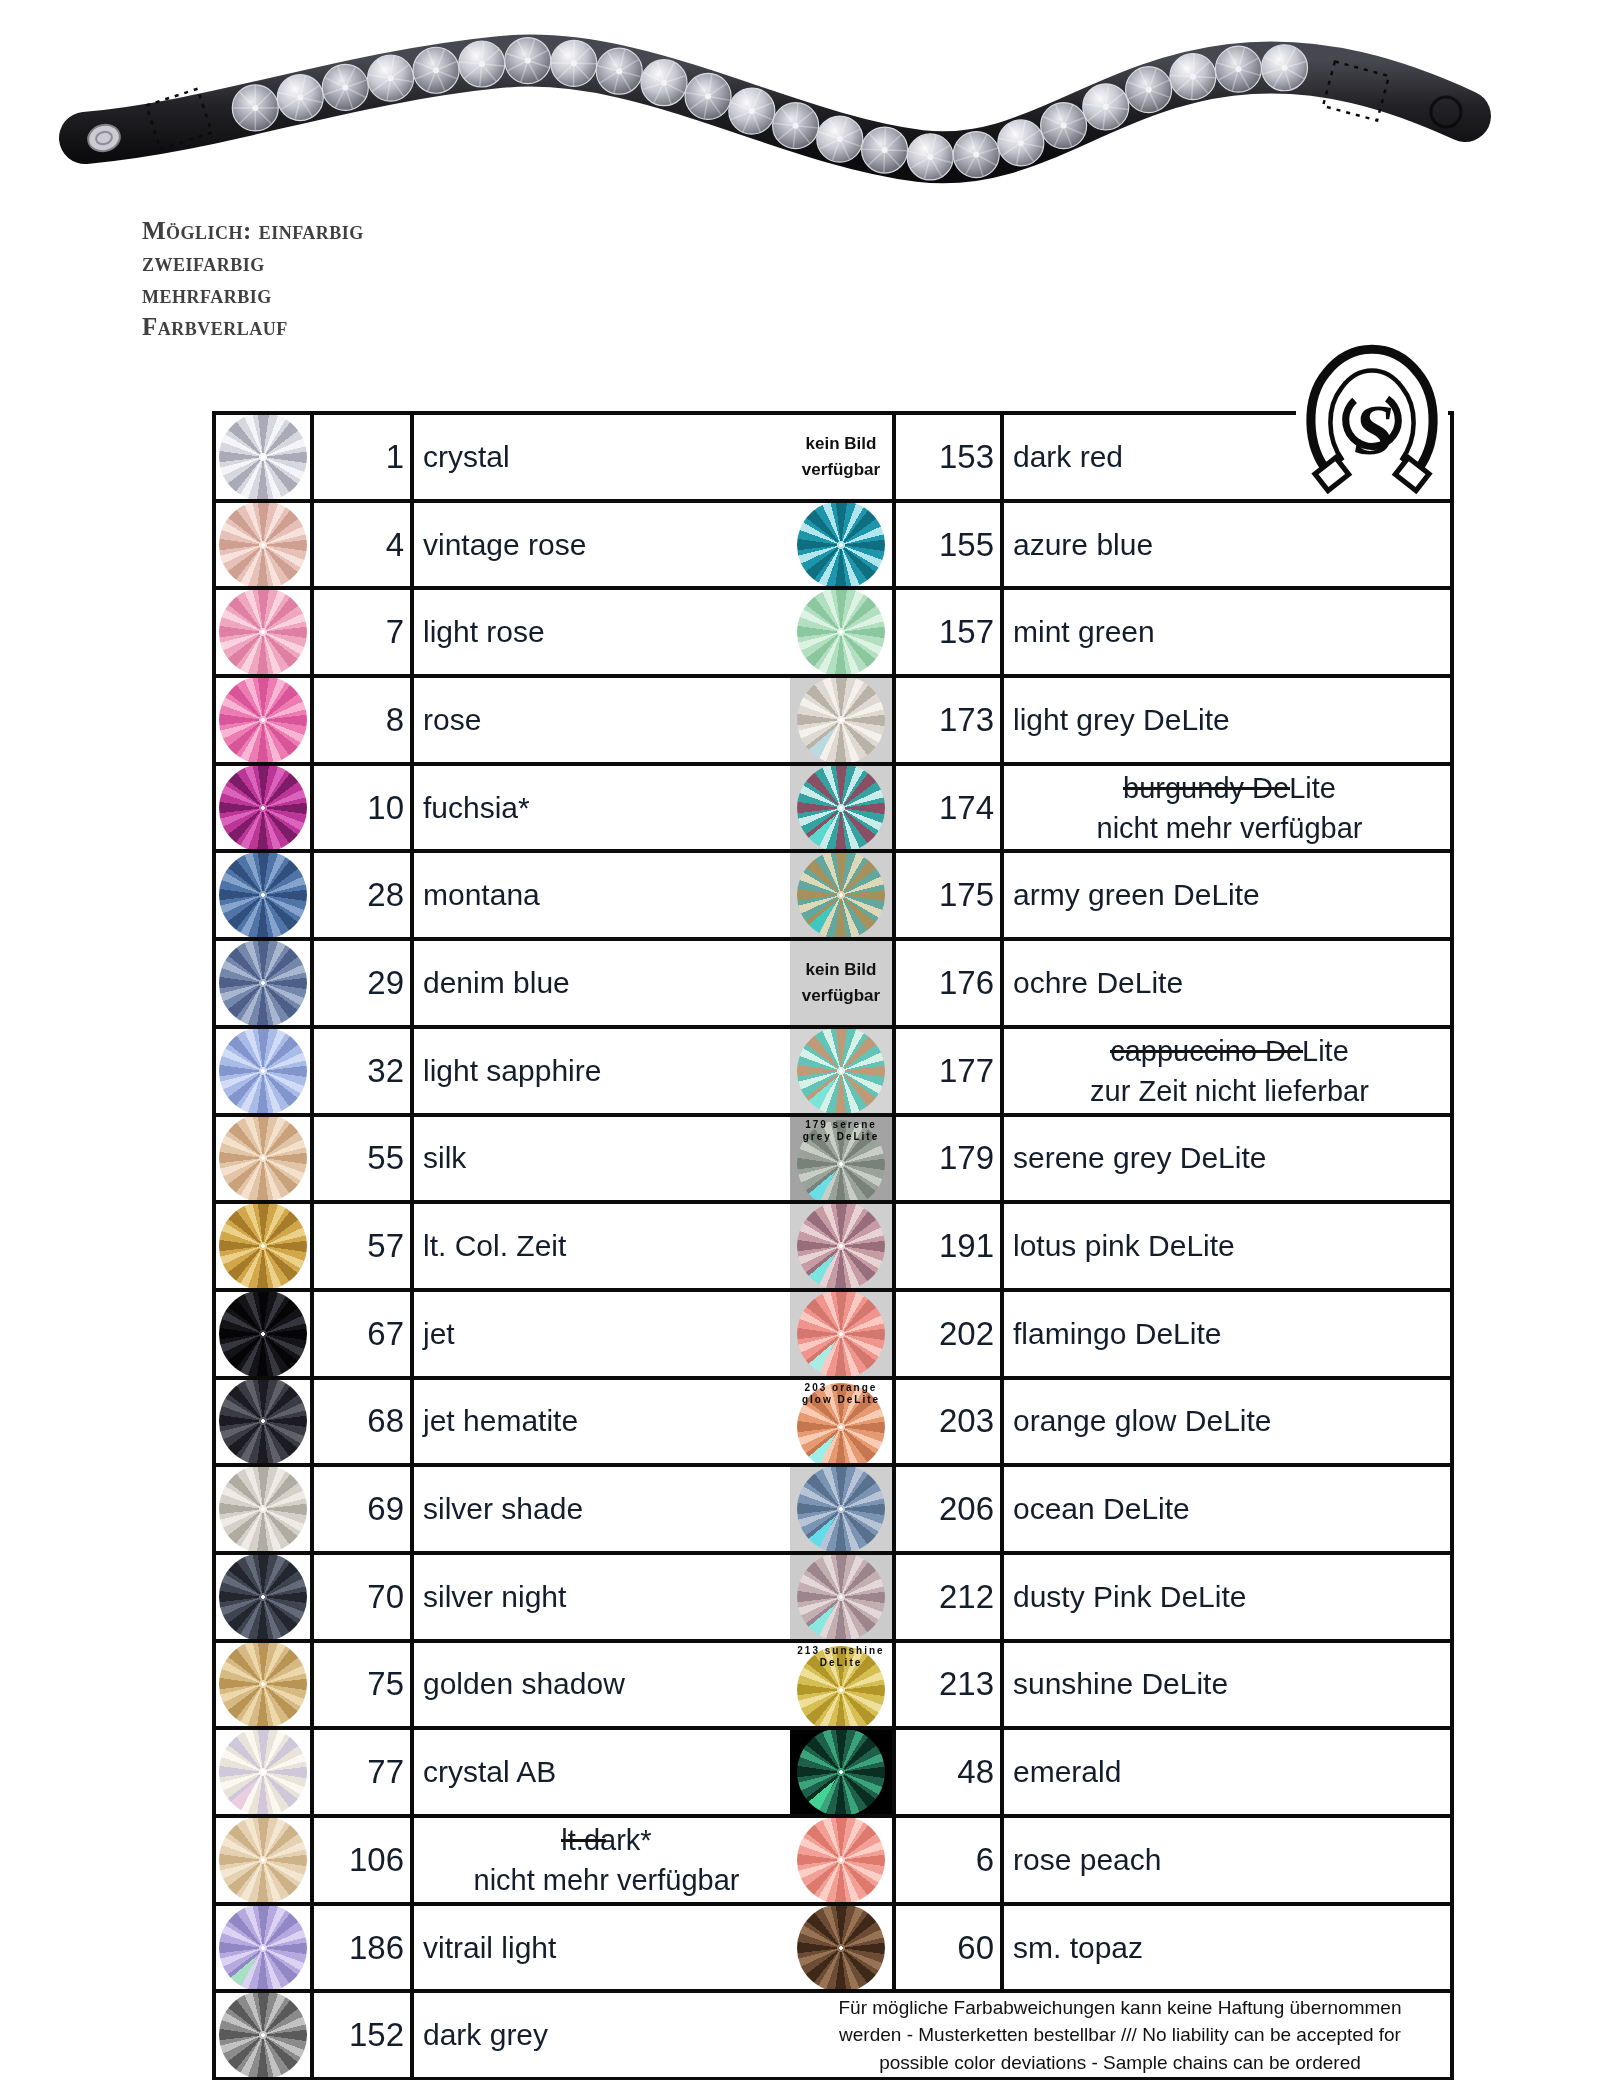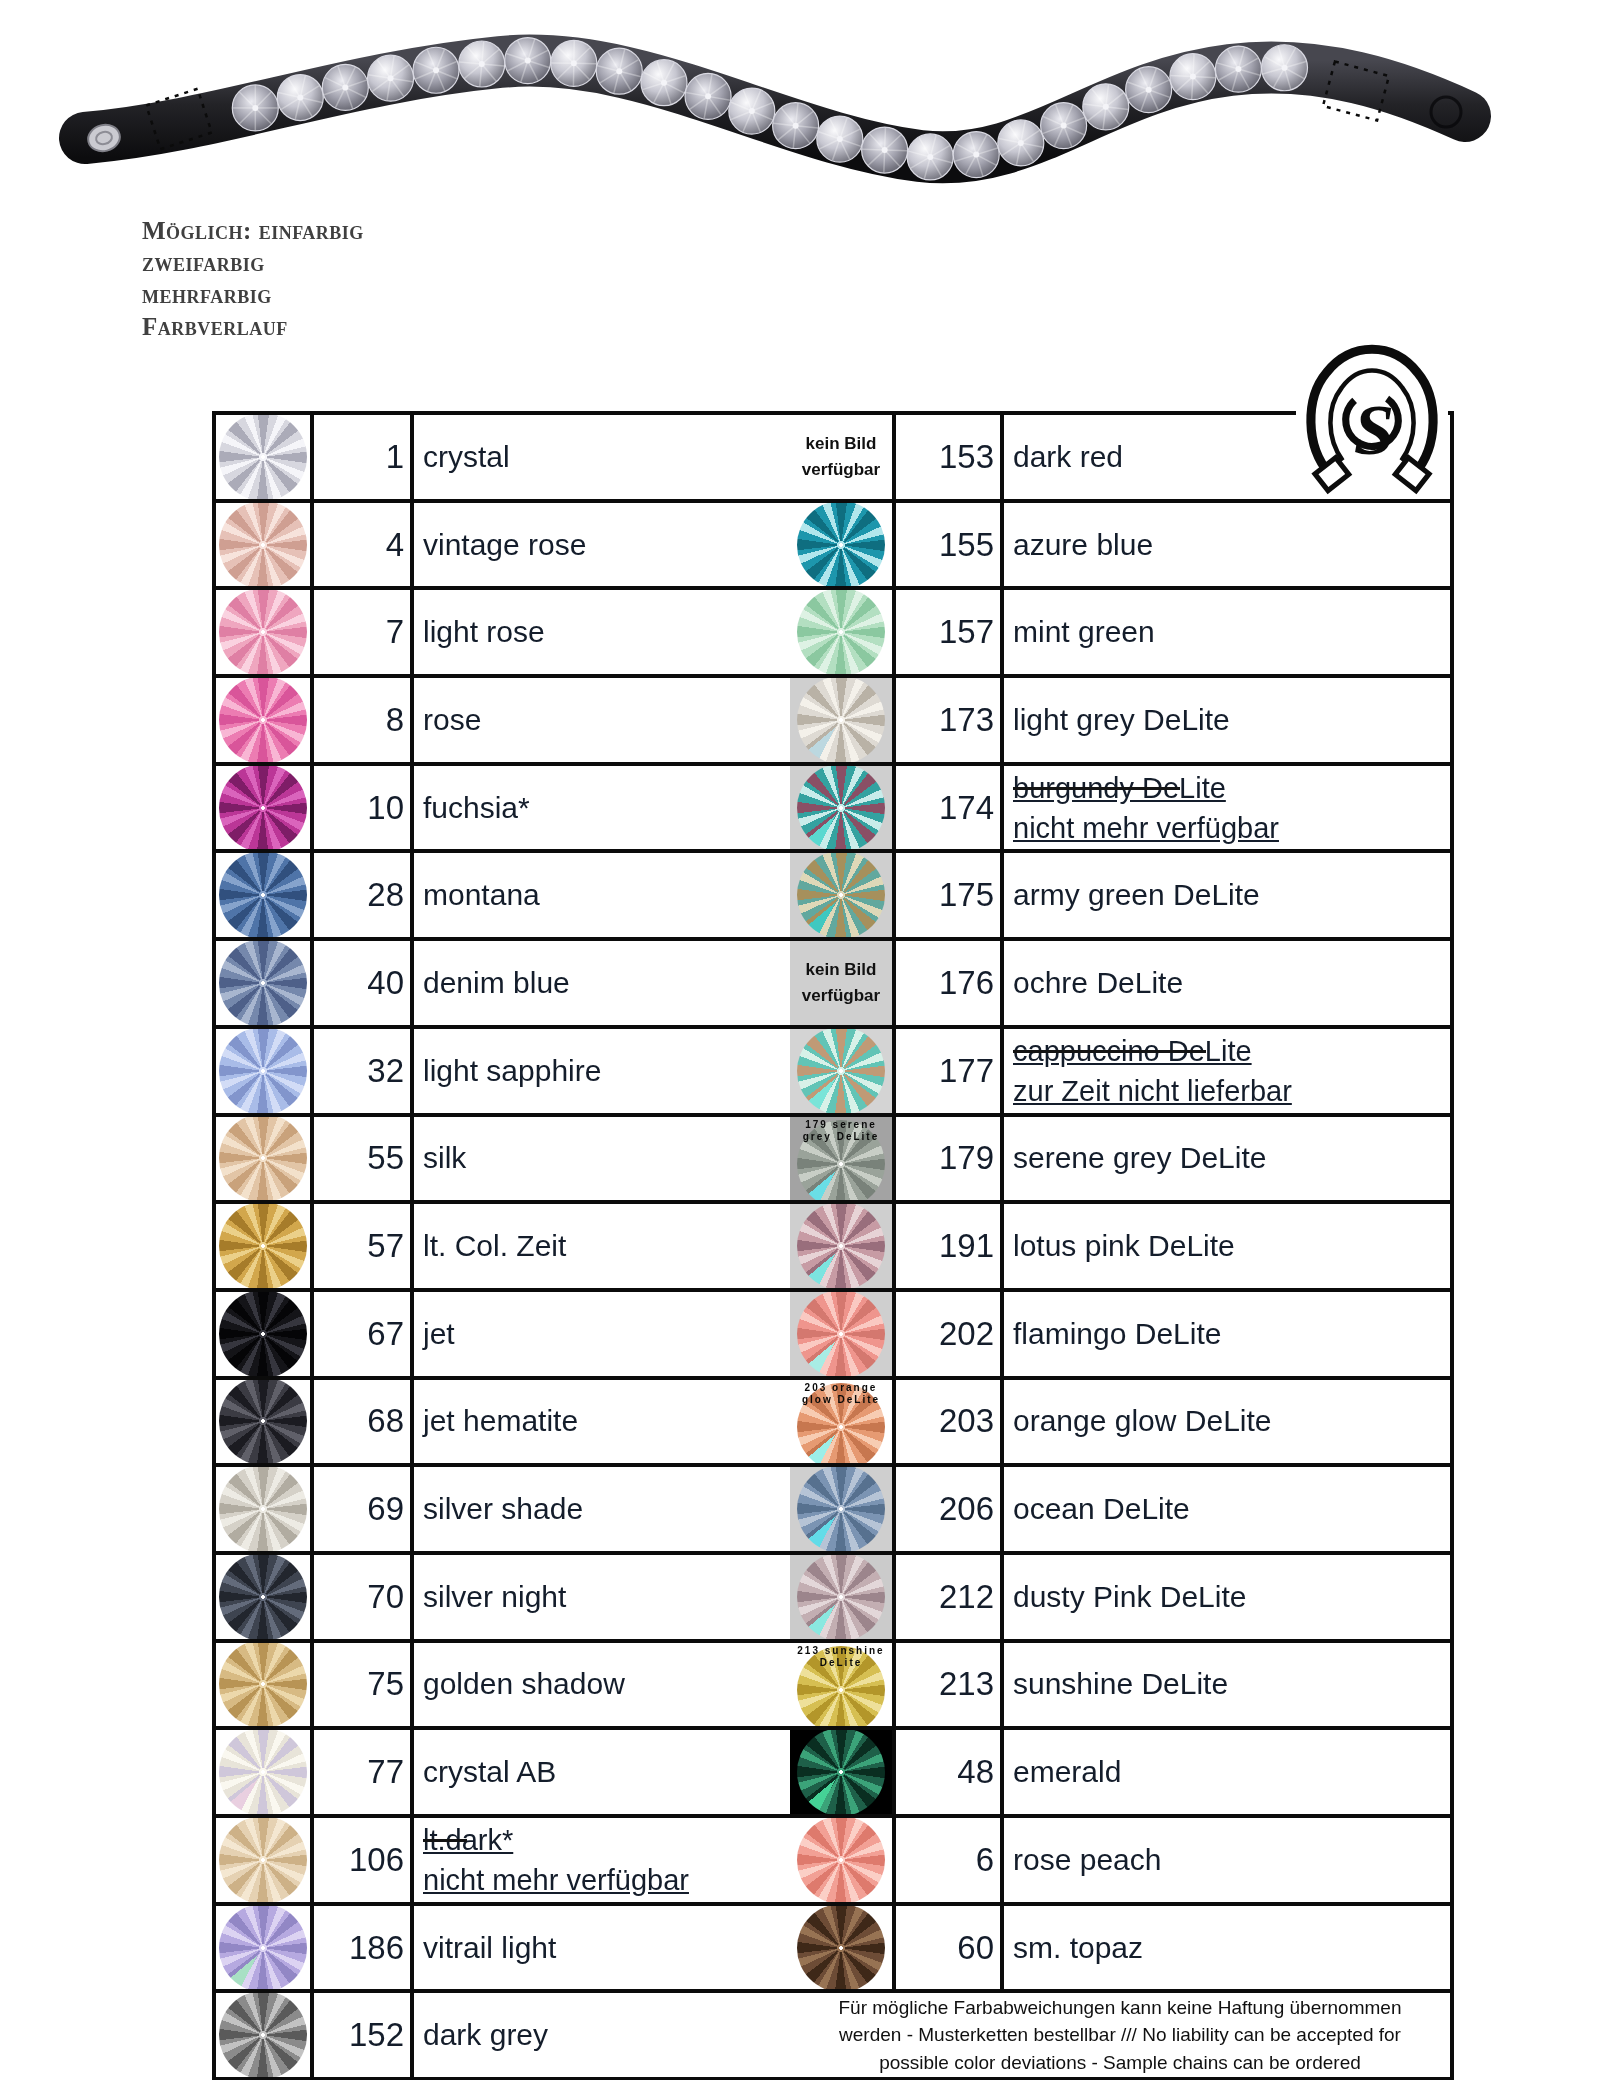--- a/index.html
+++ b/index.html
@@ -26,21 +26,21 @@
   .left-table{left:212px;top:411px;width:578px;grid-template-columns:94px 96px 1fr;grid-auto-rows:83.7px;}
   .right-table{left:790px;top:411px;width:660px;grid-template-columns:102px 104px 1fr;grid-auto-rows:83.7px;border-left:none;}
   .cell{background:#fff;position:relative;overflow:hidden;display:flex;align-items:center;}
   .img-cell{justify-content:center;}
   .stone{width:88px;height:88px;border-radius:50%;flex:0 0 auto;}
   .stone-caption{position:absolute;top:2px;left:0;right:0;text-align:center;z-index:3;
                  font-size:10px;font-weight:bold;letter-spacing:2px;line-height:1.2;color:#0a0a0a;}
   .no-img{width:100%;text-align:center;font-size:17px;font-weight:bold;line-height:1.55;color:#111;}
   .num-cell{justify-content:flex-end;padding-right:6px;font-size:33px;color:#141d2b;}
   .name-cell{padding-left:9px;padding-right:4px;font-size:30px;color:#141d2b;}
-  .name-cell.two-line{flex-direction:column;align-items:flex-start;justify-content:center;font-size:29px;line-height:40px;text-decoration:underline;}
+  .name-cell.two-line{flex-direction:column;align-items:center;justify-content:center;font-size:29px;line-height:40px;}
   .strike{position:relative;}
   .strike::after{content:"";position:absolute;left:0;right:46px;top:calc(50% - 1px);height:3px;background:#141414;}
   .footer-cell{grid-column:1/-1;flex-direction:column;justify-content:center;text-align:center;
                font-size:19px;line-height:1.45;color:#101010;padding:2px 22px;}
 </style>
 </head>
 <body>
 
 <div class="page">
 
@@ -359,21 +359,21 @@
       <div class="cell num-cell">10</div>
       <div class="cell name-cell">fuchsia*</div>
       <div class="cell img-cell" style="background: rgb(255, 255, 255);">
         <div class="stone" style="background: radial-gradient(circle, rgb(255, 255, 255) 0px, rgb(255, 255, 255) 3%, rgb(134, 163, 204) 3%, rgb(134, 163, 204) 6%, rgba(255, 255, 255, 0) 6%), repeating-conic-gradient(from 8deg, rgb(79, 116, 168) 0deg, rgb(79, 116, 168) 12deg, rgb(134, 163, 204) 12deg, rgb(134, 163, 204) 23deg, rgb(79, 116, 168) 23deg, rgb(79, 116, 168) 30deg, rgb(49, 80, 126) 30deg, rgb(49, 80, 126) 45deg);"></div>
       </div>
       <div class="cell num-cell">28</div>
       <div class="cell name-cell">montana</div>
       <div class="cell img-cell" style="background: rgb(255, 255, 255);">
         <div class="stone" style="background: radial-gradient(circle, rgb(255, 255, 255) 0px, rgb(255, 255, 255) 3%, rgb(168, 182, 207) 3%, rgb(168, 182, 207) 6%, rgba(255, 255, 255, 0) 6%), repeating-conic-gradient(from 8deg, rgb(117, 136, 172) 0deg, rgb(117, 136, 172) 12deg, rgb(168, 182, 207) 12deg, rgb(168, 182, 207) 23deg, rgb(117, 136, 172) 23deg, rgb(117, 136, 172) 30deg, rgb(78, 96, 137) 30deg, rgb(78, 96, 137) 45deg);"></div>
       </div>
-      <div class="cell num-cell">40</div>
+      <div class="cell num-cell">29</div>
       <div class="cell name-cell">denim blue</div>
       <div class="cell img-cell" style="background: rgb(255, 255, 255);">
         <div class="stone" style="background: radial-gradient(circle, rgb(255, 255, 255) 0px, rgb(255, 255, 255) 3%, rgb(210, 220, 246) 3%, rgb(210, 220, 246) 6%, rgba(255, 255, 255, 0) 6%), repeating-conic-gradient(from 8deg, rgb(169, 188, 232) 0deg, rgb(169, 188, 232) 12deg, rgb(210, 220, 246) 12deg, rgb(210, 220, 246) 23deg, rgb(169, 188, 232) 23deg, rgb(169, 188, 232) 30deg, rgb(130, 149, 204) 30deg, rgb(130, 149, 204) 45deg);"></div>
       </div>
       <div class="cell num-cell">32</div>
       <div class="cell name-cell">light sapphire</div>
       <div class="cell img-cell" style="background: rgb(255, 255, 255);">
         <div class="stone" style="background: radial-gradient(circle, rgb(255, 255, 255) 0px, rgb(255, 255, 255) 3%, rgb(243, 225, 203) 3%, rgb(243, 225, 203) 6%, rgba(255, 255, 255, 0) 6%), repeating-conic-gradient(from 8deg, rgb(226, 197, 166) 0deg, rgb(226, 197, 166) 12deg, rgb(243, 225, 203) 12deg, rgb(243, 225, 203) 23deg, rgb(226, 197, 166) 23deg, rgb(226, 197, 166) 30deg, rgb(201, 162, 123) 30deg, rgb(201, 162, 123) 45deg);"></div>
       </div>
       <div class="cell num-cell">55</div>

